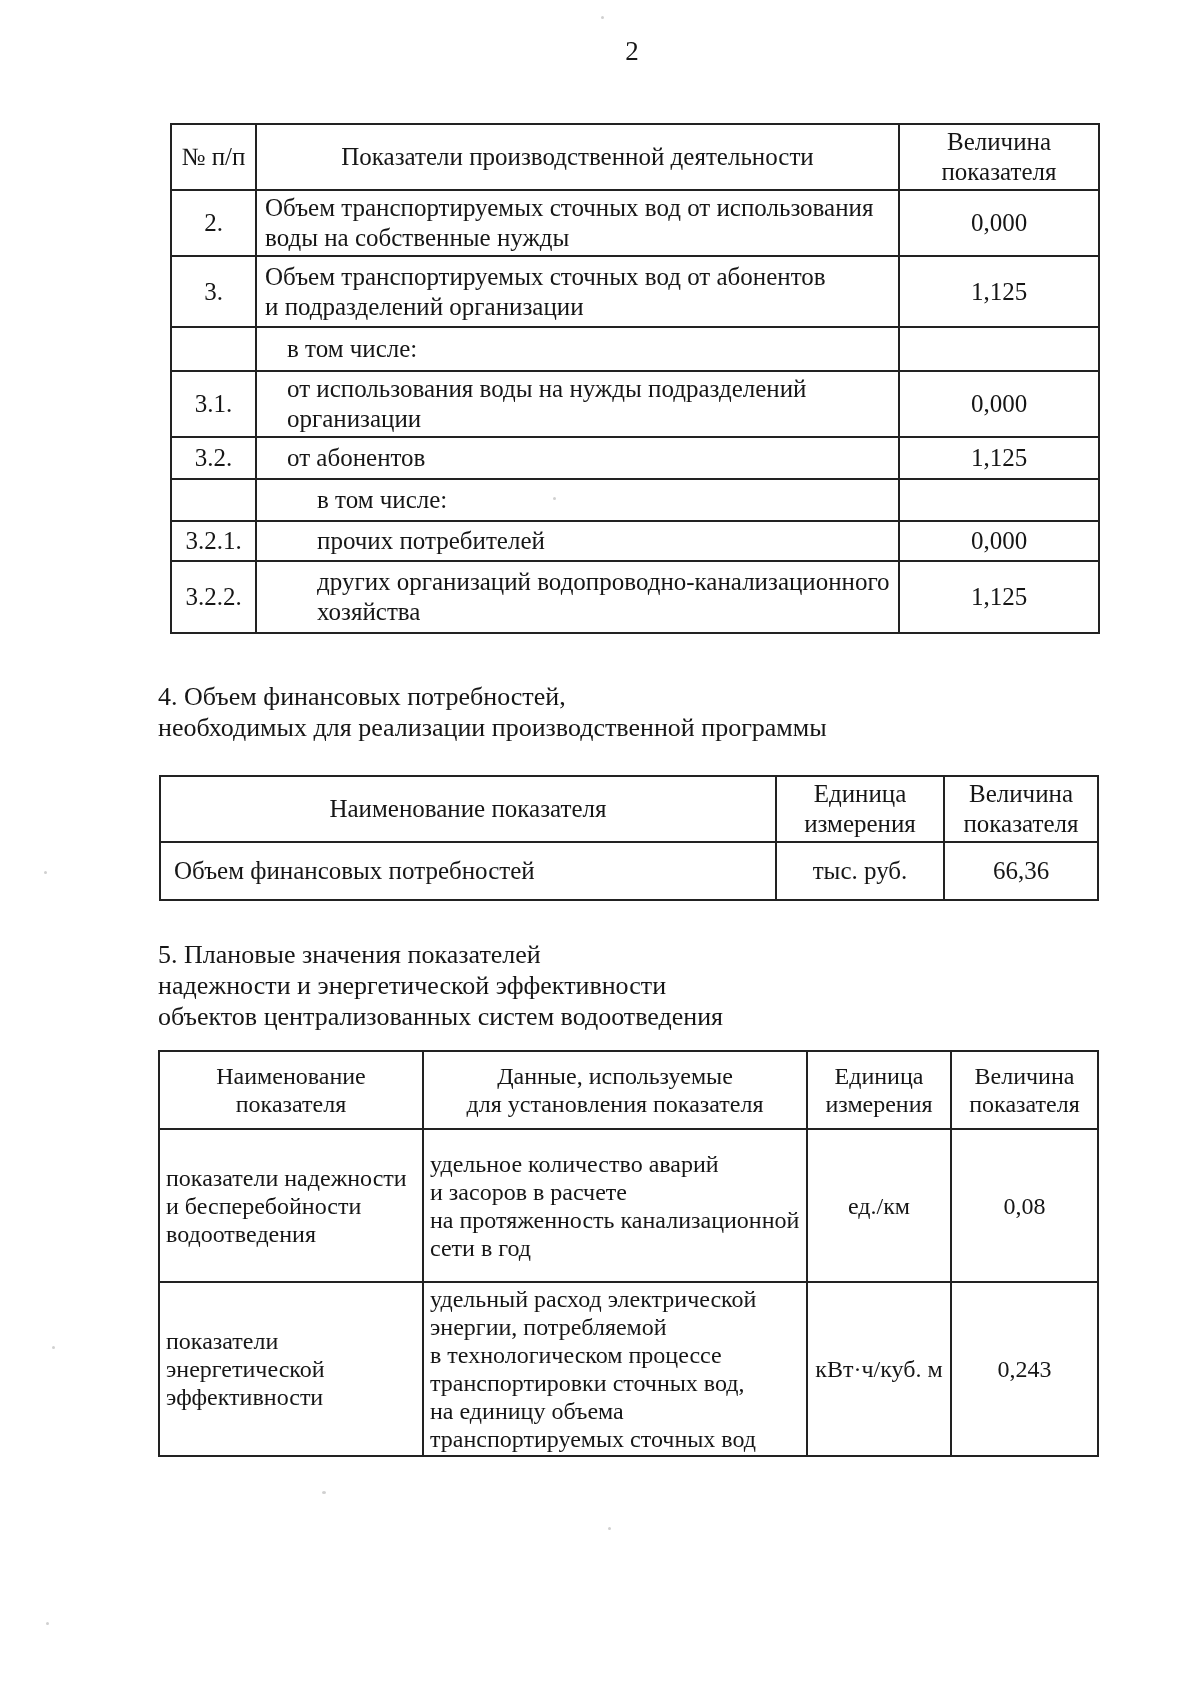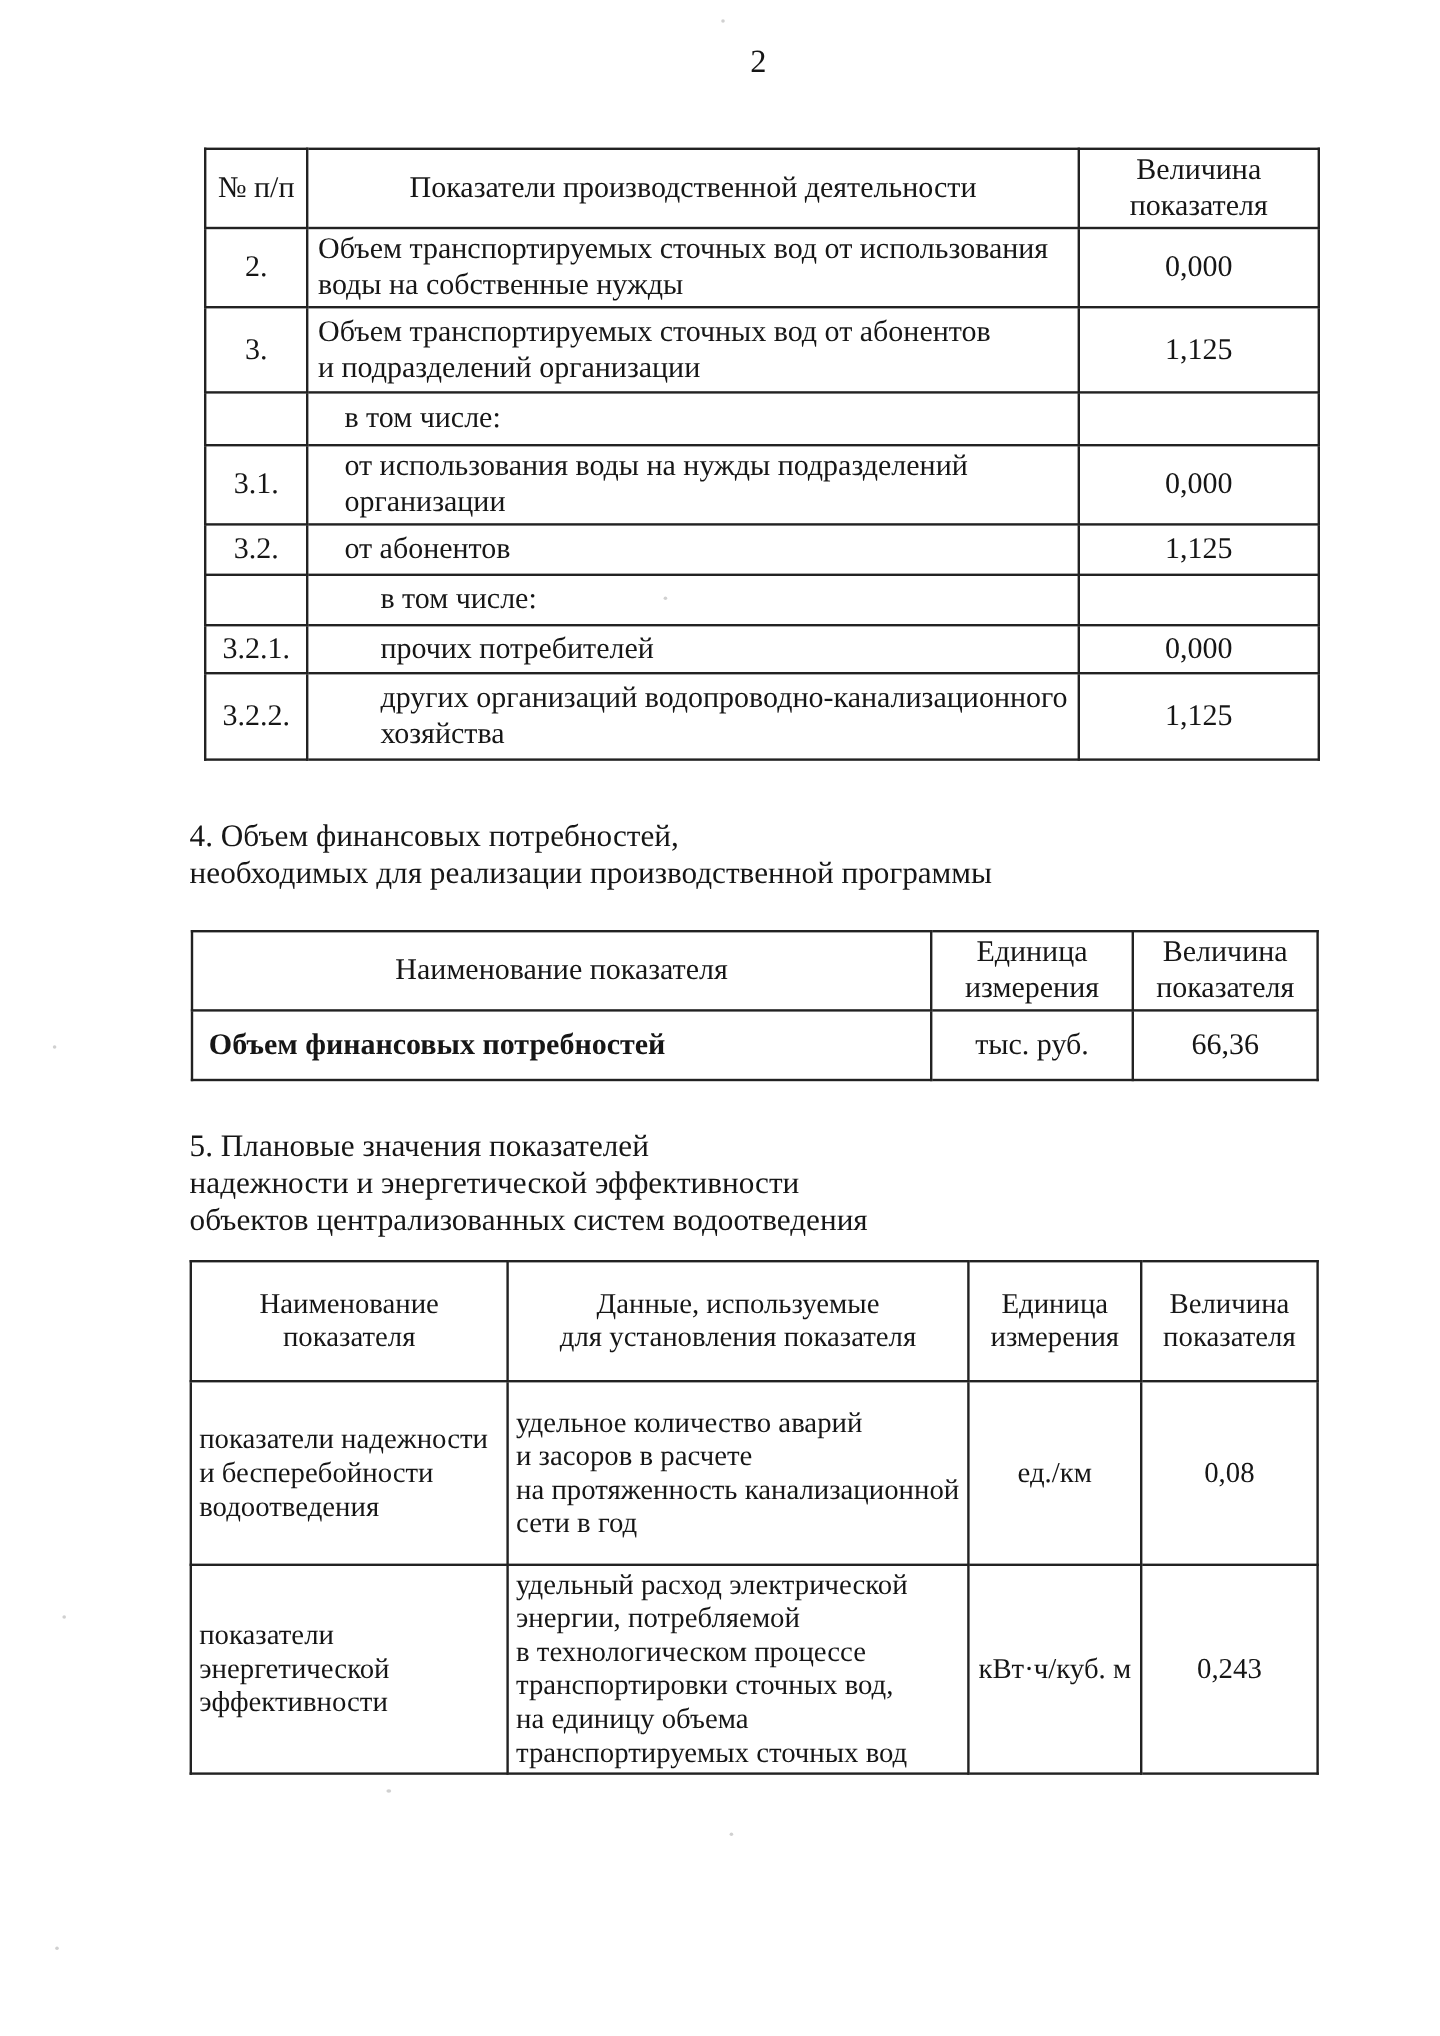--- a/index.html
+++ b/index.html
@@ -52,21 +52,21 @@
 
   
   #table1 { left: 170px; top: 123px; width: 928px; border-top-width: 3px; }
   #table1 td.name { padding-right: 6px; }
   .ind0 { padding-left: 8px; }
   .ind1 { padding-left: 30px; }
   .ind2 { padding-left: 60px; }
 
   
   #table2 { left: 159px; top: 775px; width: 938px; border-top-width: 3px; }
-  #table2 td.name { padding-left: 13px; font-weight: bold; }
+  #table2 td.name { padding-left: 13px; }
 
   
   #table3 { left: 158px; top: 1050px; width: 939px; border-top-width: 3px; }
   #table3 td { font-size: 24px; line-height: 28px; }
   #table3 td.name { padding-left: 6px; }
   #table3 td.datacell { padding-left: 6px; }
 
   .speck {
     position: absolute;
     background: #777777;
@@ -171,21 +171,21 @@
 объектов централизованных систем водоотведения</div>
 
   <table id="table3">
     <colgroup>
       <col style="width:264px">
       <col style="width:384px">
       <col style="width:144px">
       <col style="width:147px">
     </colgroup>
     <tbody>
-      <tr style="height:100px">
+      <tr style="height:78px">
         <td class="hdr">Наименование
 показателя</td>
         <td class="hdr">Данные, используемые
 для установления показателя</td>
         <td class="hdr">Единица
 измерения</td>
         <td class="hdr">Величина
 показателя</td>
       </tr>
       <tr style="height:153px">

